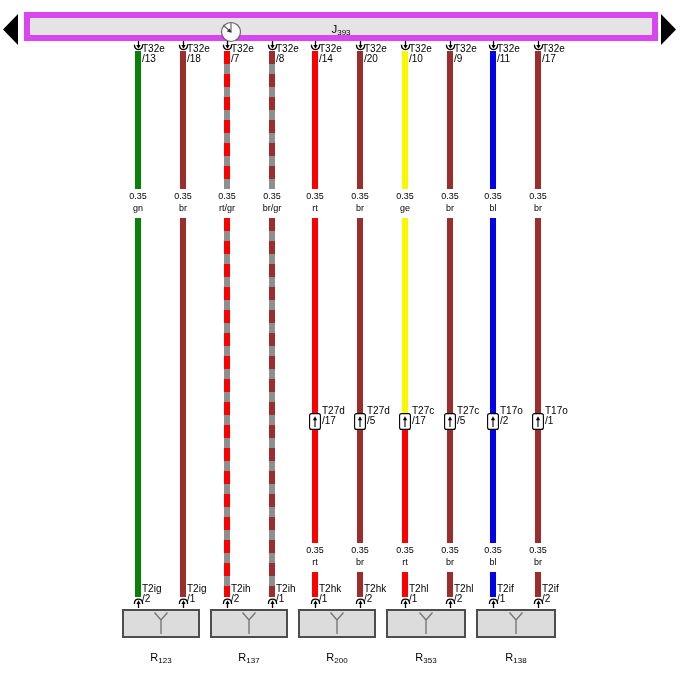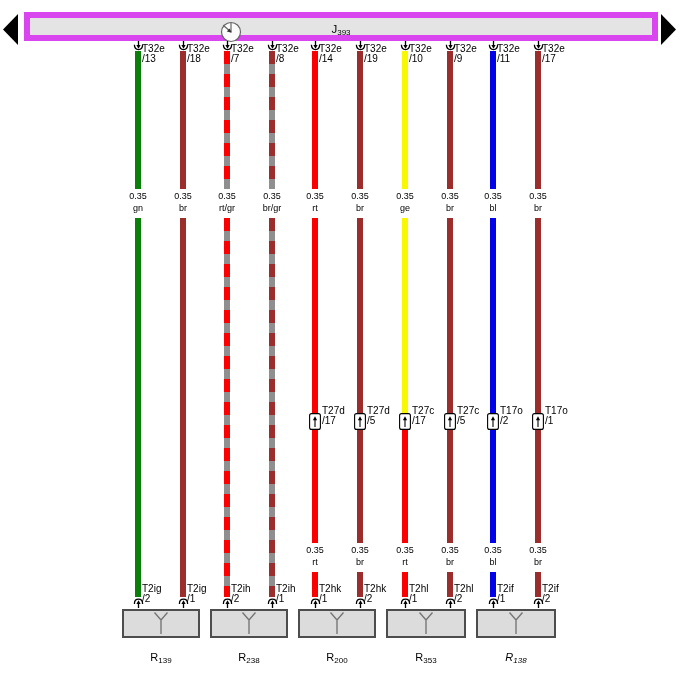--- a/index.html
+++ b/index.html
@@ -199,21 +199,21 @@
         <div class="abs wire-seg" style="left: 357px; top: 218px; height: 203px; background: rgb(155, 45, 45);"></div>
         <div class="abs wire-seg" style="left: 357px; top: 421px; height: 122px; background: rgb(155, 45, 45);"></div>
         <div class="abs wire-seg" style="left: 357px; top: 572px; height: 25px; background: rgb(155, 45, 45);"></div>
         <div class="abs icon-wrap" style="left: 353.5px; top: 41px;"><svg width="13" height="12" viewBox="0 0 13 12">
             <path d="M2.4,3.8 C2.4,10.2 10.6,10.2 10.6,3.8" fill="none" stroke="#000" stroke-width="1.3"></path>
             <line x1="6.5" y1="0" x2="6.5" y2="4.6" stroke="#000" stroke-width="1.3"></line>
             <polygon points="4.4,4 8.6,4 6.5,7.8" fill="#000"></polygon>
           </svg></div>
         <div class="abs pin-label" style="left: 364px; top: 44px;">
           <div>T32e</div>
-          <div>/19</div>
+          <div>/20</div>
         </div>
         <div class="abs gauge" style="left: 338px; top: 191px;">
           <div>0.35</div>
           <div>br</div>
         </div>
         <div class="abs icon-wrap" style="left: 354px; top: 413px;"><svg width="12" height="17" viewBox="0 0 12 17">
             <rect x="0.6" y="0.6" width="10.8" height="15.8" rx="2" fill="#fff" stroke="#000" stroke-width="1.1"></rect>
             <line x1="6" y1="14" x2="6" y2="6.5" stroke="#000" stroke-width="1.1"></line>
             <polygon points="3.9,7.2 8.1,7.2 6,3.2" fill="#000"></polygon>
           </svg></div>
@@ -399,44 +399,44 @@
             <polygon points="4.4,9 8.6,9 6.5,5.2" fill="#000"></polygon>
           </svg></div>
       </div>
     </div>
   <div class="layer" id="components-layer">
       <div>
         <div class="abs comp-box" style="left: 122px; top: 609px; width: 78px; height: 29px;"></div>
         <div class="abs icon-wrap" style="left: 150px; top: 611px;"><svg width="22" height="24" viewBox="0 0 22 24">
             <path d="M11,23 L11,9 M11,9 L4.5,1.5 M11,9 L17.5,1.5" fill="none" stroke="#777" stroke-width="1.4"></path>
           </svg></div>
-        <div class="abs ref-label comp-label" style="left: 131px; top: 651px;"><div style="display: inline;">R</div><div class="sub" style="display: inline;">139</div></div>
+        <div class="abs ref-label comp-label" style="left: 131px; top: 651px;"><div style="display: inline;">R</div><div class="sub" style="display: inline;">123</div></div>
       </div>
       <div>
         <div class="abs comp-box" style="left: 210px; top: 609px; width: 78px; height: 29px;"></div>
         <div class="abs icon-wrap" style="left: 238px; top: 611px;"><svg width="22" height="24" viewBox="0 0 22 24">
             <path d="M11,23 L11,9 M11,9 L4.5,1.5 M11,9 L17.5,1.5" fill="none" stroke="#777" stroke-width="1.4"></path>
           </svg></div>
-        <div class="abs ref-label comp-label" style="left: 219px; top: 651px;"><div style="display: inline;">R</div><div class="sub" style="display: inline;">238</div></div>
+        <div class="abs ref-label comp-label" style="left: 219px; top: 651px;"><div style="display: inline;">R</div><div class="sub" style="display: inline;">137</div></div>
       </div>
       <div>
         <div class="abs comp-box" style="left: 298px; top: 609px; width: 78px; height: 29px;"></div>
         <div class="abs icon-wrap" style="left: 326px; top: 611px;"><svg width="22" height="24" viewBox="0 0 22 24">
             <path d="M11,23 L11,9 M11,9 L4.5,1.5 M11,9 L17.5,1.5" fill="none" stroke="#777" stroke-width="1.4"></path>
           </svg></div>
         <div class="abs ref-label comp-label" style="left: 307px; top: 651px;"><div style="display: inline;">R</div><div class="sub" style="display: inline;">200</div></div>
       </div>
       <div>
         <div class="abs comp-box" style="left: 386px; top: 609px; width: 80px; height: 29px;"></div>
         <div class="abs icon-wrap" style="left: 415px; top: 611px;"><svg width="22" height="24" viewBox="0 0 22 24">
             <path d="M11,23 L11,9 M11,9 L4.5,1.5 M11,9 L17.5,1.5" fill="none" stroke="#777" stroke-width="1.4"></path>
           </svg></div>
         <div class="abs ref-label comp-label" style="left: 396px; top: 651px;"><div style="display: inline;">R</div><div class="sub" style="display: inline;">353</div></div>
       </div>
       <div>
         <div class="abs comp-box" style="left: 476px; top: 609px; width: 80px; height: 29px;"></div>
         <div class="abs icon-wrap" style="left: 505px; top: 611px;"><svg width="22" height="24" viewBox="0 0 22 24">
             <path d="M11,23 L11,9 M11,9 L4.5,1.5 M11,9 L17.5,1.5" fill="none" stroke="#777" stroke-width="1.4"></path>
           </svg></div>
-        <div class="abs ref-label comp-label" style="left: 486px; top: 651px; font-style: italic;"><div style="display: inline;">R</div><div class="sub" style="display: inline;">138</div></div>
+        <div class="abs ref-label comp-label" style="left: 486px; top: 651px;"><div style="display: inline;">R</div><div class="sub" style="display: inline;">138</div></div>
       </div>
     </div>
 </div>
 
 </body></html>

